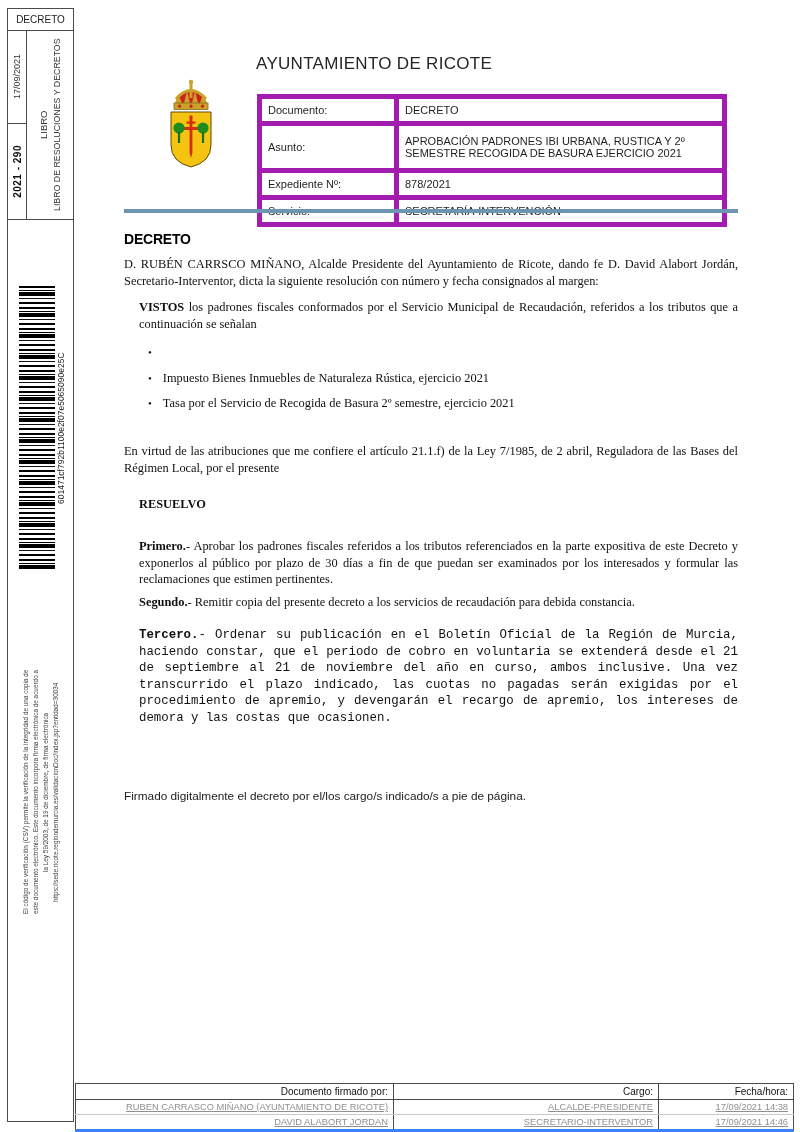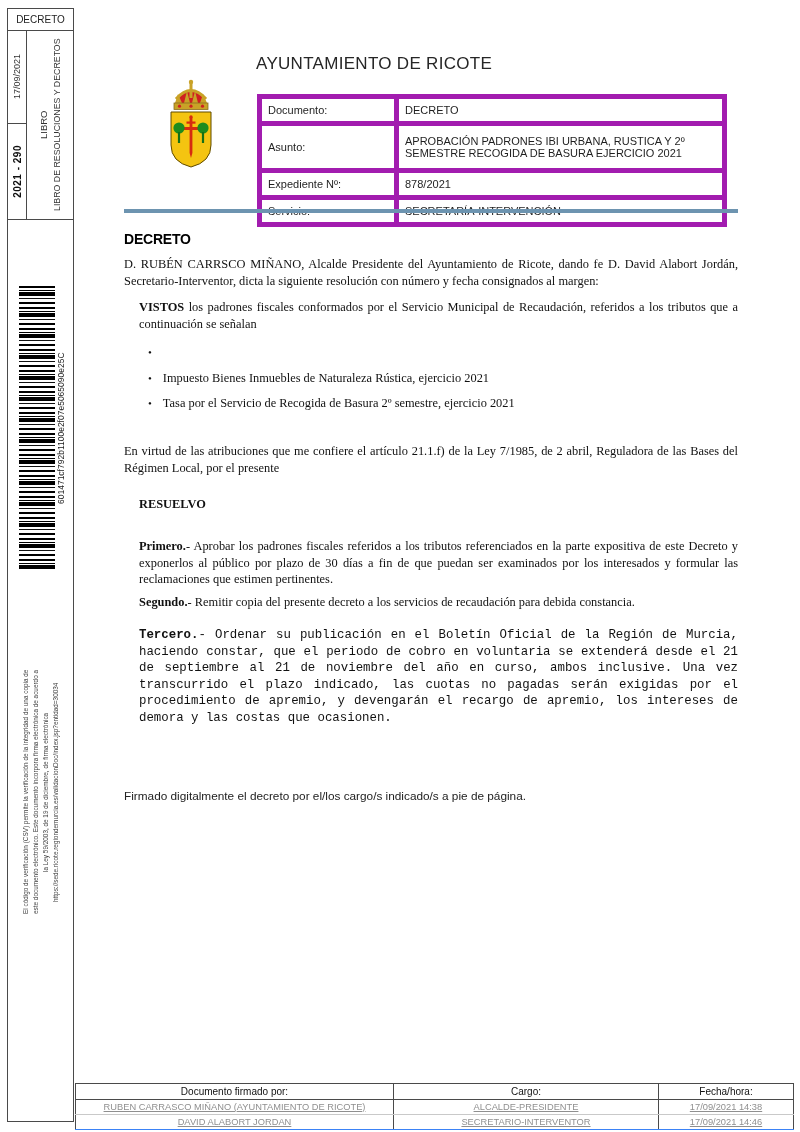--- a/index.html
+++ b/index.html
@@ -62,24 +62,24 @@
   .p-segundo{top:594px;left:15px;width:599px;}
   .p-tercero{top:627px;left:15px;width:599px;text-align:justify;font-family:Liberation Mono, monospace;}
   .p-signed{top:788px;left:0;width:614px;font-family:"Liberation Sans",sans-serif;
             font-size:11.8px;color:#222;}
   .lead{font-weight:bold;}
 
   
   .foot-table{position:absolute;left:75px;top:1083px;width:718px;border-collapse:collapse;
               table-layout:fixed;font-size:10px;}
   .foot-table th,.foot-table td{border-left:1px solid #4a4a4a;border-right:1px solid #4a4a4a;
-              padding:1px 5px;text-align:center;font-weight:normal;white-space:nowrap;overflow:hidden;}
+              padding:1px 5px;text-align:right;font-weight:normal;white-space:nowrap;overflow:hidden;}
   .foot-table th{color:#111;border-top:1px solid #4a4a4a;border-bottom:1px solid #4a4a4a;height:13px;}
   .foot-table td{color:#8f8f8f;font-size:9.3px;height:12px;border-bottom:1px solid #c9c9c9;text-decoration:underline;}
-  .foot-table tr:last-child td{border-bottom:1px solid #3b82f6;}
+  .foot-table tr:last-child td{border-bottom:5px solid #3b82f6;}
   .foot-table col.c1{width:318px;} .foot-table col.c2{width:265px;} .foot-table col.c3{width:135px;}
 </style>
 </head>
 <body>
 
 <div class="page">
 
   <div class="sidebar">
     <div class="sb-doctype">DECRETO</div>
     <div class="sb-meta">

